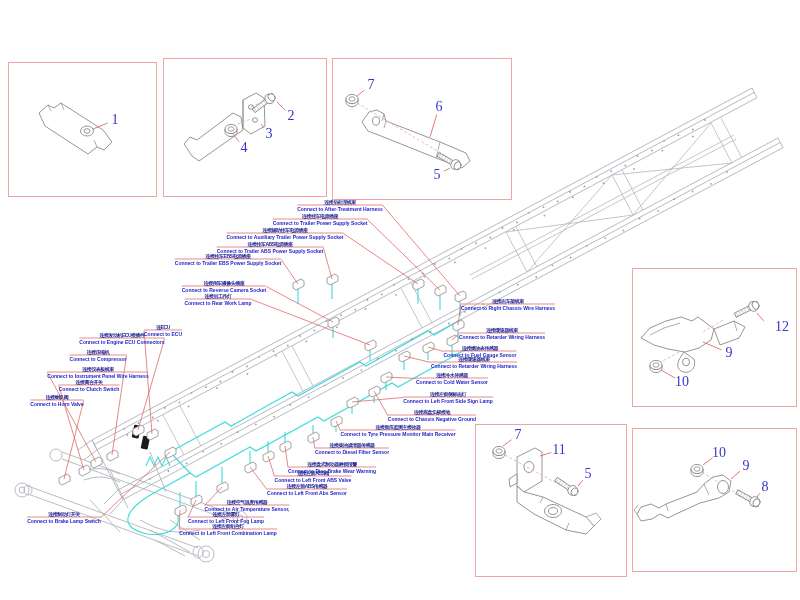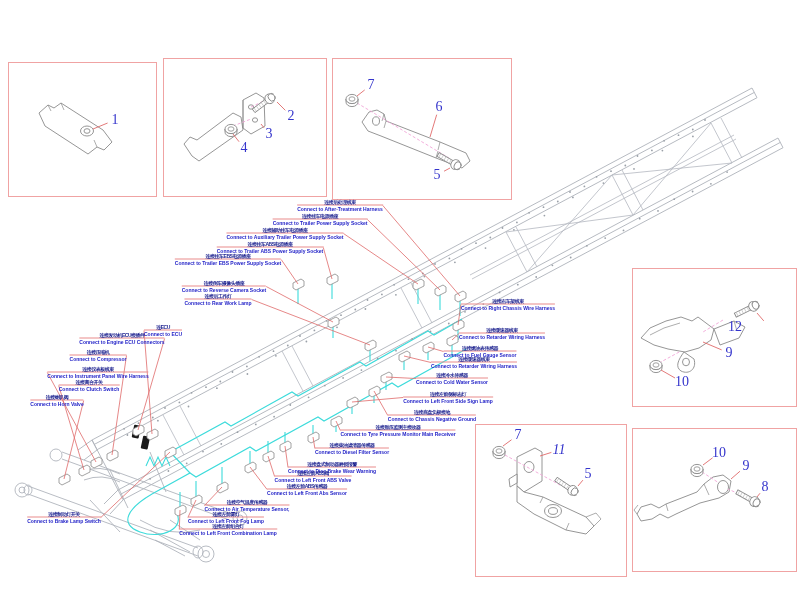--- a/index.html
+++ b/index.html
@@ -332,26 +332,26 @@
 <div class="num" style="left: 115px; top: 120px;">1</div>
 <div class="inset" style="left: 163px; top: 58px; width: 162px; height: 137px;"></div>
 <div class="num" style="left: 291px; top: 116px;">2</div>
 <div class="num" style="left: 269px; top: 134px;">3</div>
 <div class="num" style="left: 244px; top: 148px;">4</div>
 <div class="inset" style="left: 332px; top: 58px; width: 178px; height: 140px;"></div>
 <div class="num" style="left: 371px; top: 85px;">7</div>
 <div class="num" style="left: 439px; top: 107px;">6</div>
 <div class="num" style="left: 437px; top: 175px;">5</div>
 <div class="inset" style="left: 632px; top: 268px; width: 163px; height: 137px;"></div>
-<div class="num" style="left: 735px; top: 327px;">12</div>
+<div class="num" style="left: 782px; top: 327px;">12</div>
 <div class="num" style="left: 729px; top: 353px;">9</div>
 <div class="num" style="left: 682px; top: 382px;">10</div>
 <div class="inset" style="left: 475px; top: 424px; width: 150px; height: 151px;"></div>
 <div class="num" style="left: 518px; top: 435px;">7</div>
-<div class="num" style="left: 559px; top: 450px; font-style: italic;">11</div>
+<div class="num" style="left: 559px; top: 450px;">11</div>
 <div class="num" style="left: 588px; top: 474px;">5</div>
 <div class="inset" style="left: 632px; top: 428px; width: 163px; height: 142px;"></div>
 <div class="num" style="left: 719px; top: 453px;">10</div>
 <div class="num" style="left: 746px; top: 466px;">9</div>
 <div class="num" style="left: 765px; top: 487px;">8</div>
 <div class="callout" style="left: 340px; top: 205px;">
     <span class="zh">连接后处理线束</span>
     <span class="en">Connect to After-Treatment Harness</span>
   </div>
 <div class="callout" style="left: 320px; top: 219px;">

